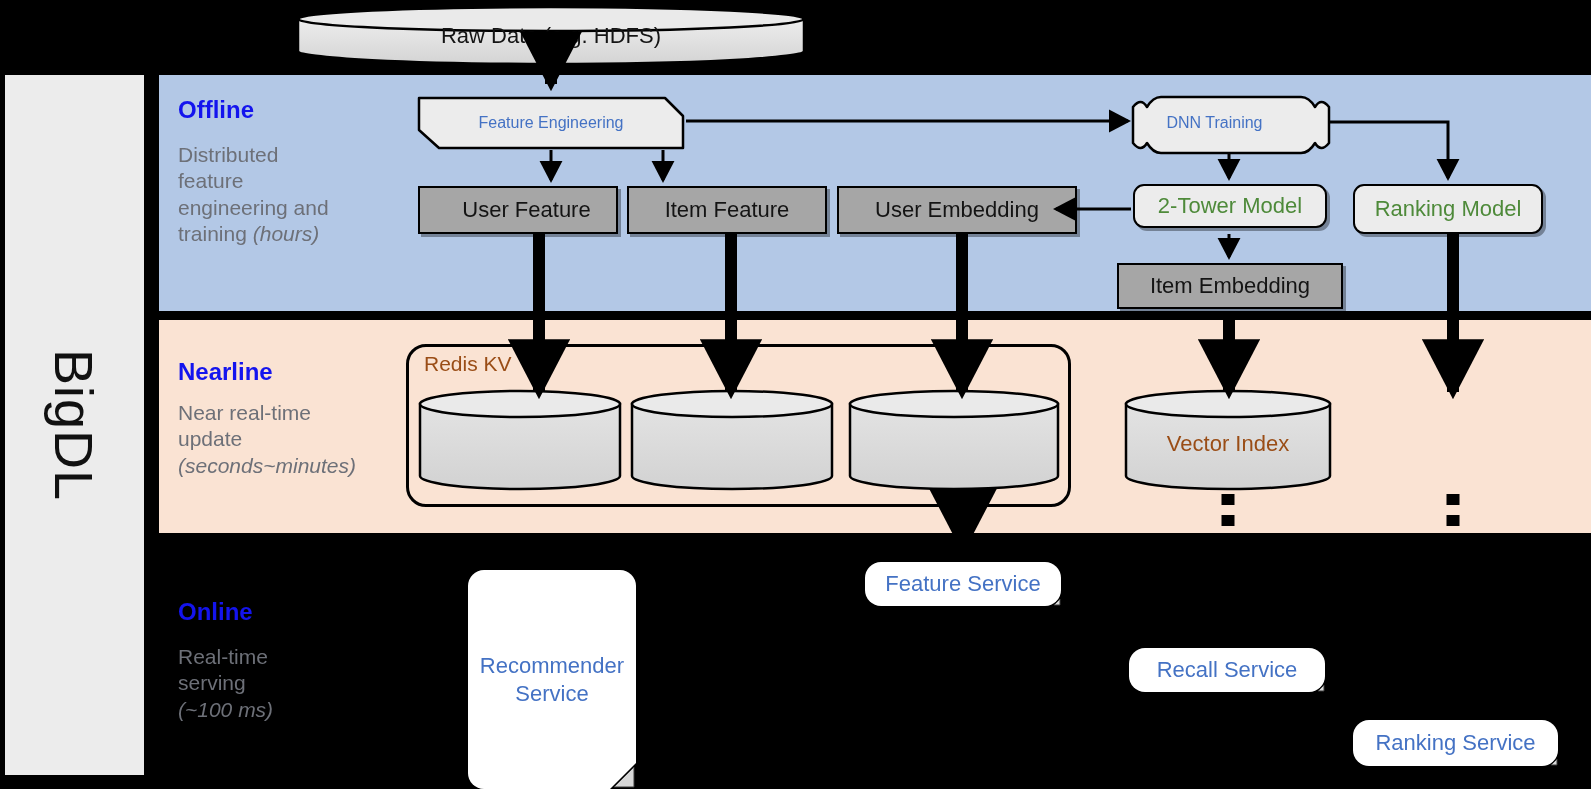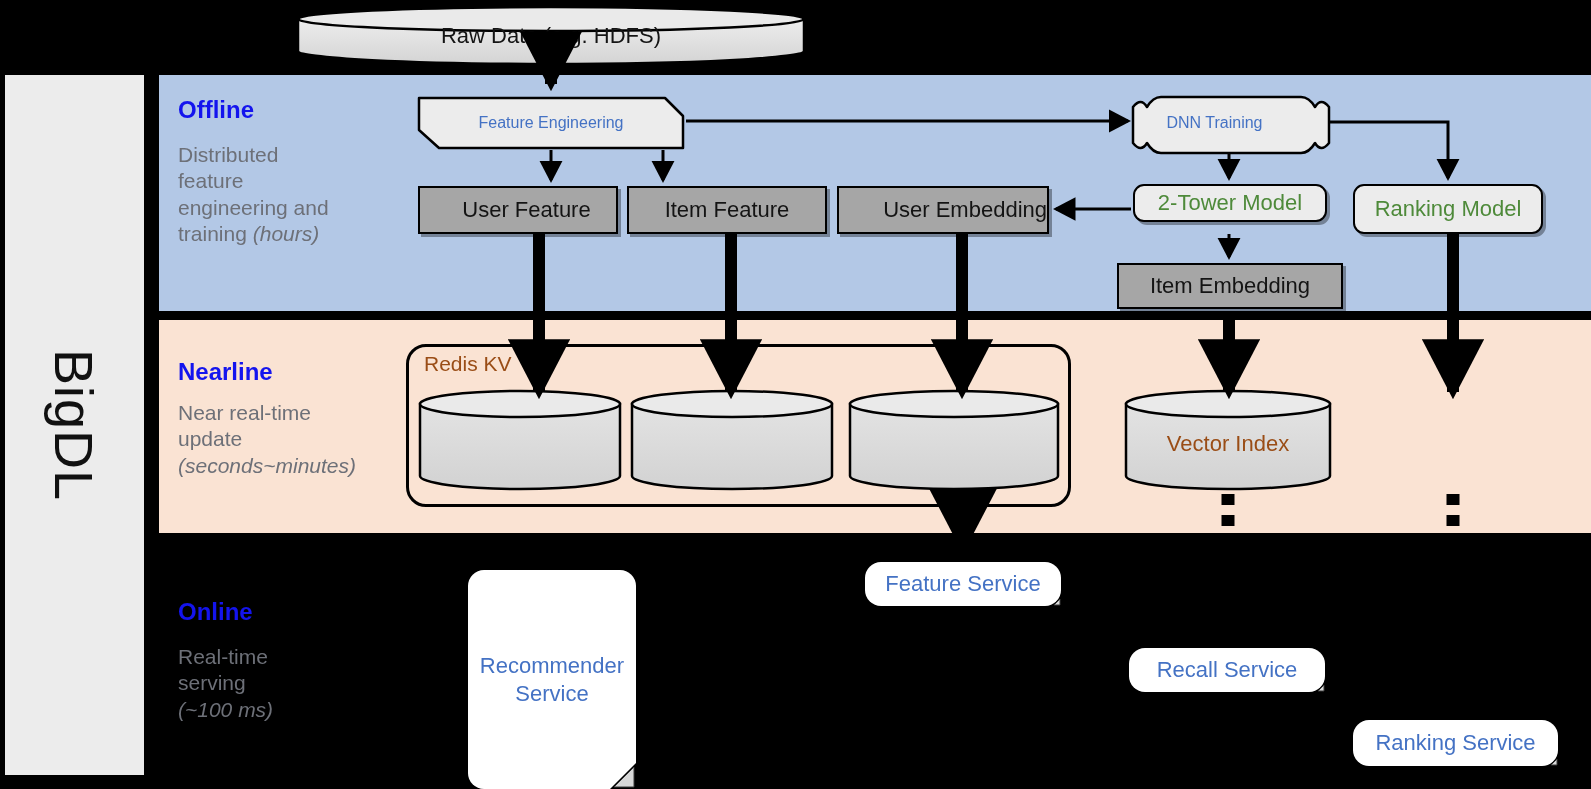--- a/index.html
+++ b/index.html
@@ -130,25 +130,25 @@
     </svg>
     <div class="notch-label" style="width:167px;height:56px;">DNN Training</div>
   </div>
 
   <div class="node grey-box" style="left:418px;top:186px;width:200px;height:48px;padding-left:17px;">
     <span>User Feature</span>
   </div>
   <div class="node grey-box" style="left:627px;top:186px;width:200px;height:48px;">
     <span>Item Feature</span>
   </div>
-  <div class="node grey-box" style="left:837px;top:186px;width:212px;height:48px;justify-content:flex-end;">
+  <div class="node grey-box" style="left:837px;top:186px;width:240px;height:48px;">
     <span>User Embedding</span>
   </div>
 
-  <div class="node round-box txt-green" style="left:1133px;top:184px;width:194px;height:38px;">
+  <div class="node round-box txt-green" style="left:1133px;top:184px;width:194px;height:44px;">
     <span>2-Tower Model</span>
   </div>
   <div class="node round-box txt-green" style="left:1353px;top:184px;width:190px;height:50px;">
     <span>Ranking Model</span>
   </div>
 
   <div class="node grey-box" style="left:1117px;top:263px;width:226px;height:46px;">
     <span>Item Embedding</span>
   </div>
 

